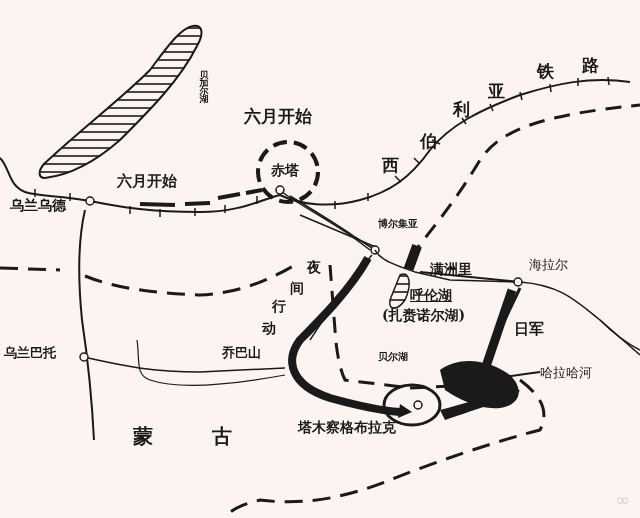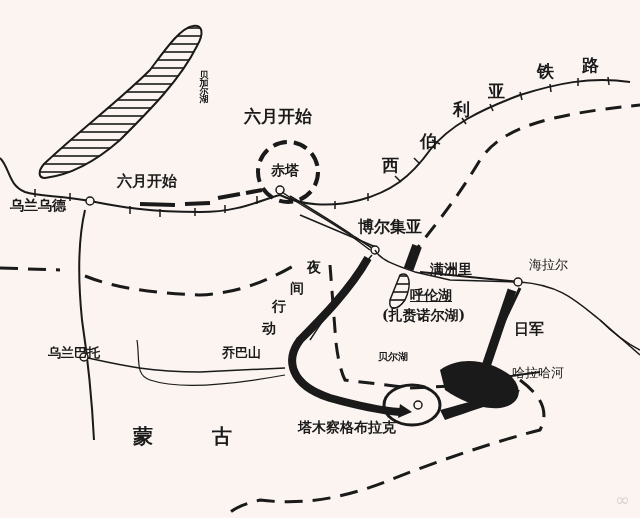--- a/index.html
+++ b/index.html
@@ -109,37 +109,37 @@
   <div class="lbl" style="left:382px;top:157px;font-size:17px;">西</div>
   <div class="lbl" style="left:420px;top:133px;font-size:17px;">伯</div>
   <div class="lbl" style="left:453px;top:101px;font-size:17px;">利</div>
   <div class="lbl" style="left:488px;top:83px;font-size:17px;">亚</div>
   <div class="lbl" style="left:537px;top:63px;font-size:17px;">铁</div>
   <div class="lbl" style="left:582px;top:57px;font-size:17px;">路</div>
 
   <div class="lbl" style="left:117px;top:174px;font-size:15px;">六月开始</div>
   <div class="lbl" style="left:271px;top:163px;font-size:14px;">赤塔</div>
   <div class="lbl" style="left:10px;top:198px;font-size:14px;">乌兰乌德</div>
-  <div class="lbl" style="left:358px;top:219px;font-size:16px;">博尔集亚</div>
+  <div class="lbl" style="left:378px;top:219px;font-size:10px;">博尔集亚</div>
   <div class="lbl" style="left:430px;top:262px;font-size:14px;">满洲里</div>
   <div class="lbl sans" style="left:529px;top:258px;font-size:13px;">海拉尔</div>
 
   <div class="lbl" style="left:307px;top:260px;font-size:14px;">夜</div>
   <div class="lbl" style="left:290px;top:281px;font-size:14px;">间</div>
   <div class="lbl" style="left:272px;top:299px;font-size:14px;">行</div>
   <div class="lbl" style="left:262px;top:321px;font-size:14px;">动</div>
 
   <div class="lbl" style="left:410px;top:288px;font-size:14px;text-decoration:underline;">呼伦湖</div>
   <div class="lbl" style="left:382px;top:308px;font-size:14px;">(扎赉诺尔湖)</div>
   <div class="lbl" style="left:514px;top:322px;font-size:15px;">日军</div>
 
-  <div class="lbl" style="left:4px;top:346px;font-size:13px;margin-left:44px;">乌兰巴托</div>
+  <div class="lbl" style="left:4px;top:346px;font-size:13px;">乌兰巴托</div>
   <div class="lbl" style="left:222px;top:346px;font-size:13px;">乔巴山</div>
   <div class="lbl" style="left:378px;top:352px;font-size:10px;">贝尔湖</div>
-  <div class="lbl sans" style="left:512px;top:366px;font-size:13px;">哈拉哈河</div>
+  <div class="lbl sans" style="left:540px;top:366px;font-size:13px;">哈拉哈河</div>
 
   <div class="lbl" style="left:133px;top:426px;font-size:20px;">蒙</div>
   <div class="lbl" style="left:212px;top:426px;font-size:20px;">古</div>
   <div class="lbl" style="left:298px;top:420px;font-size:14px;">塔木察格布拉克</div>
 
   <div class="wm">
     <span style="font-size:18px;">∞</span>
   </div>
 </div>
 

